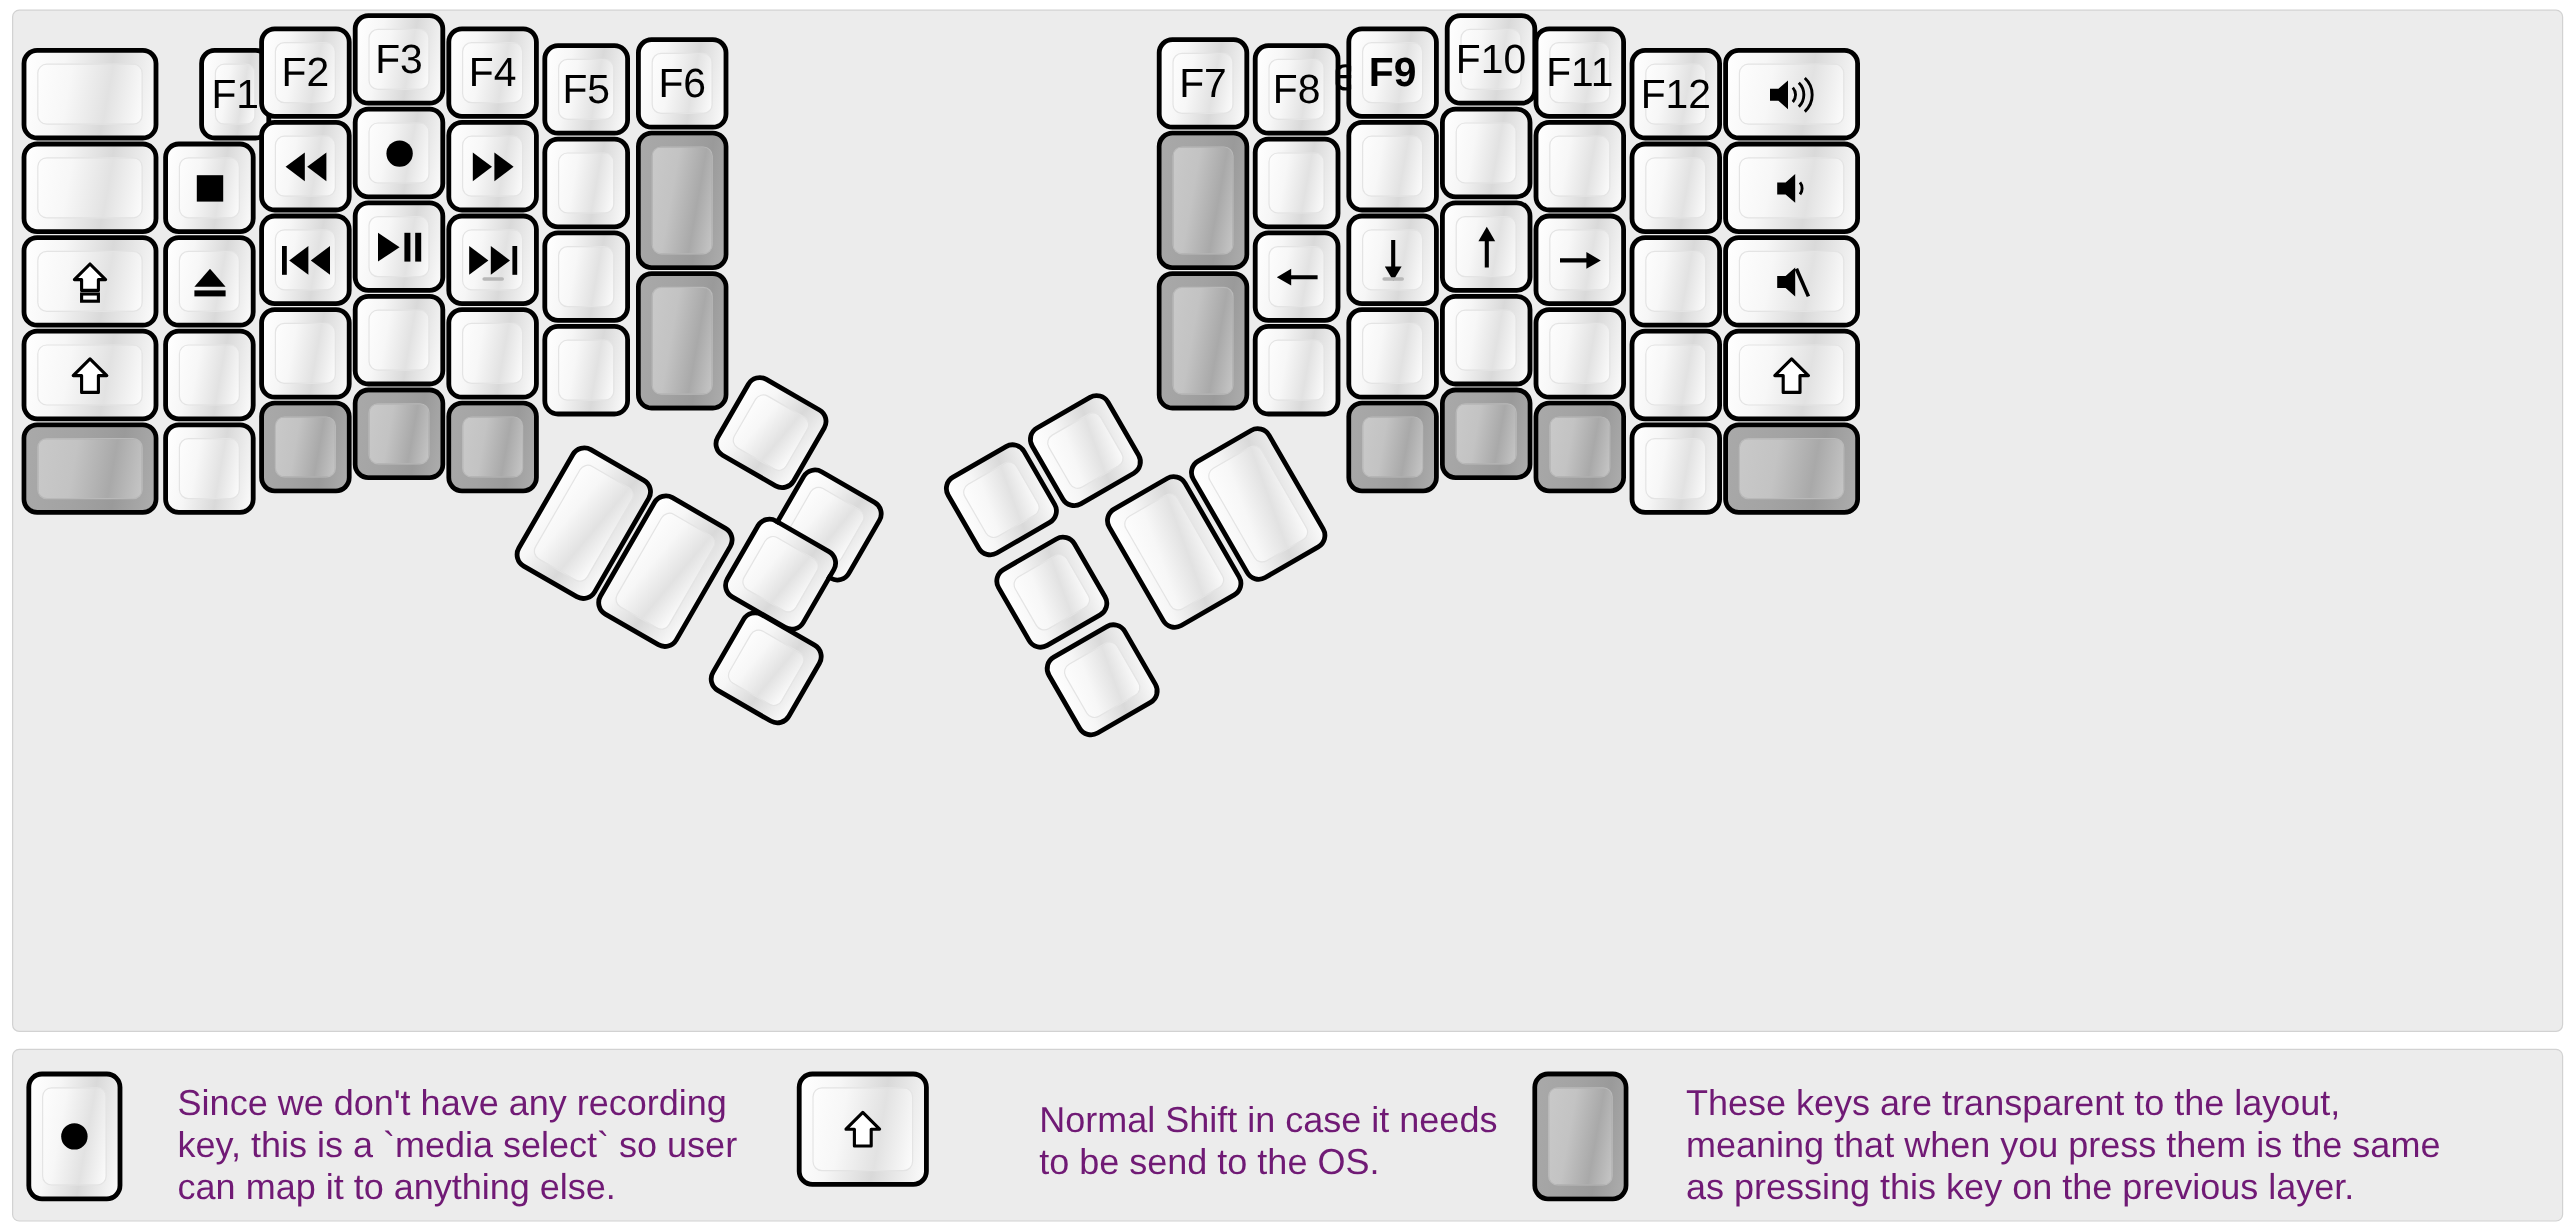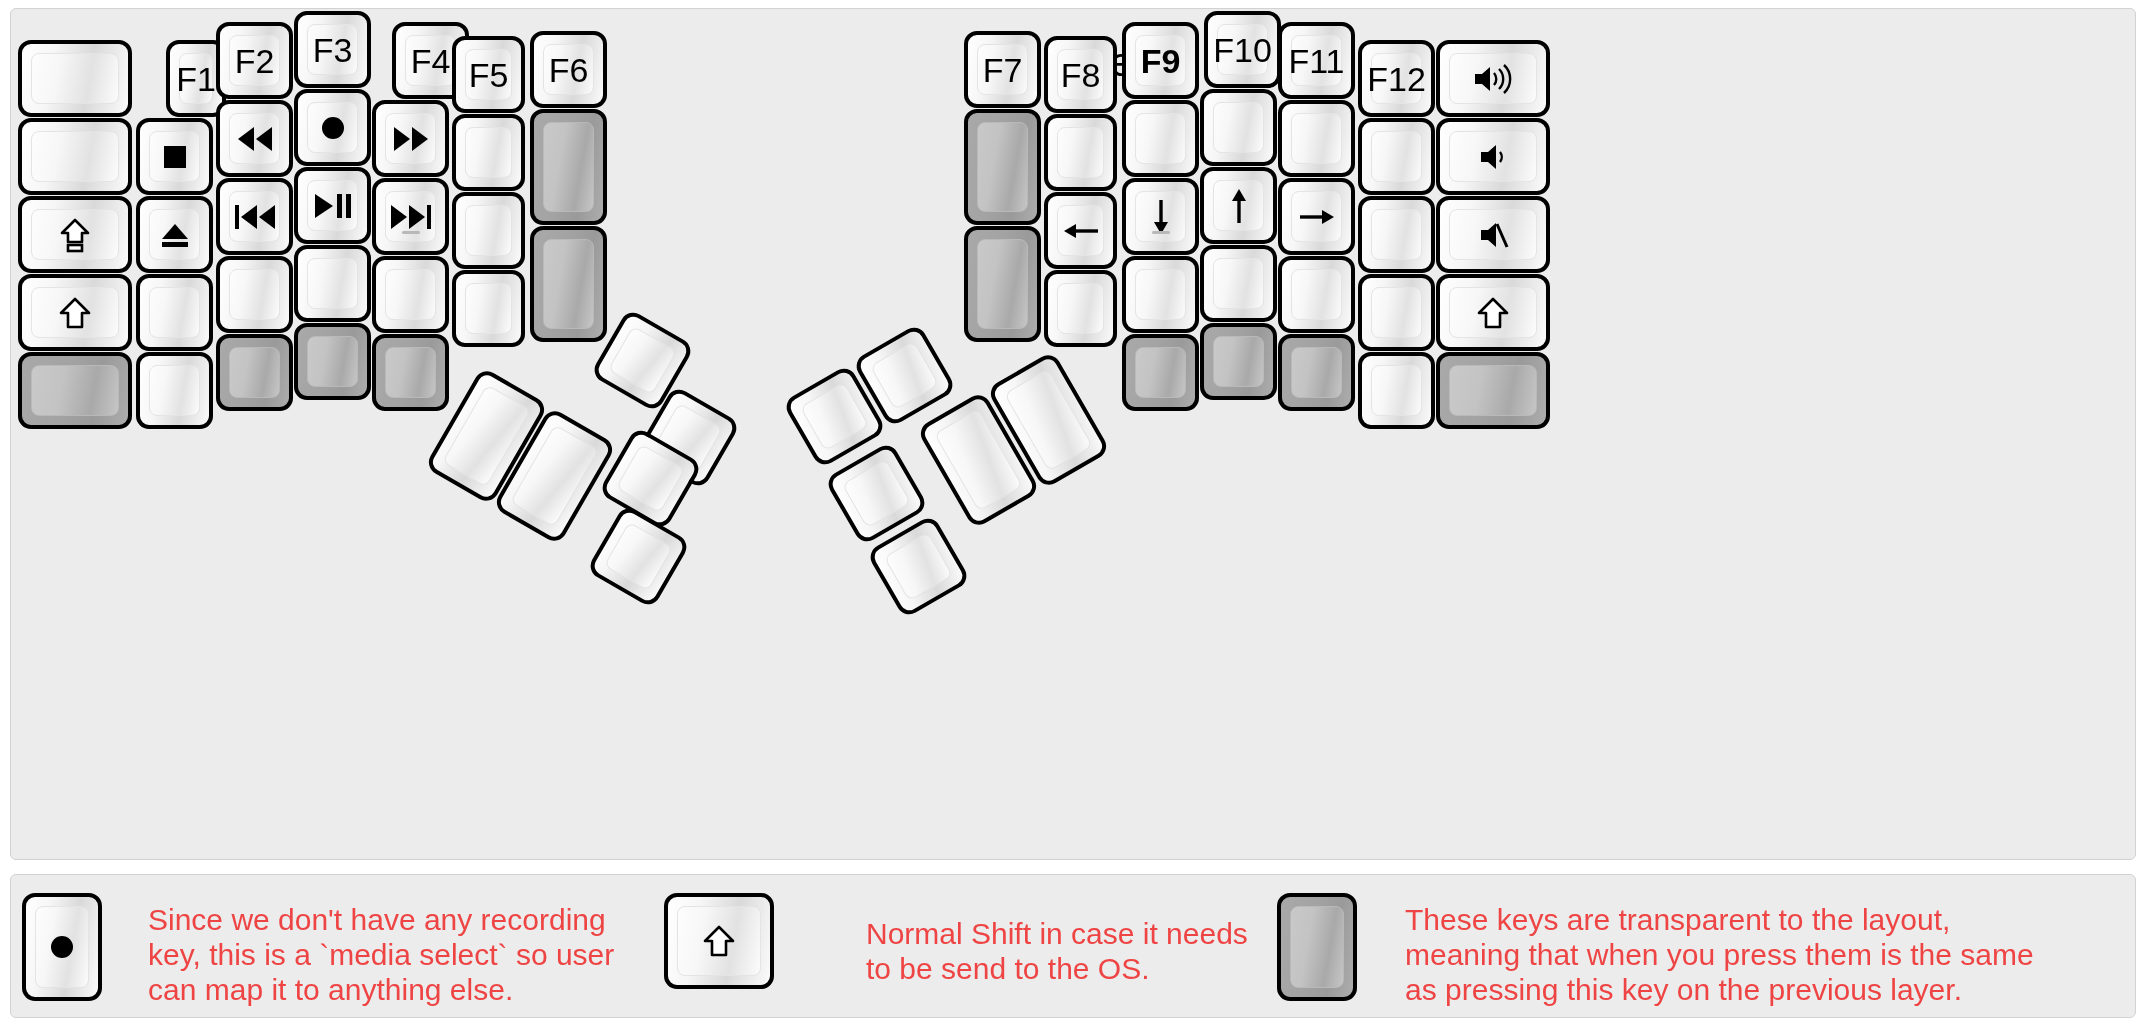--- a/index.html
+++ b/index.html
@@ -94,21 +94,21 @@
     transform: translateX(-50%);
     width: 18px;
     height: 3px;
     background: #b8b8b8;
     border-radius: 2px;
   }
   .legend-text {
     position: absolute;
     font-size: 30px;
     line-height: 1.16;
-    color: #ef4444;
+    color: #701a75;
     white-space: pre-line;
   }
 
   svg { display: block; }
 </style>
 </head>
 <body>
 
 <div id="root">
 
@@ -232,21 +232,21 @@
             </svg>
           </span>
         </div>
       </div>
       <div class="key" style="left: 294px; top: 245px; width: 77px; height: 77px;">
         <div class="top"></div>
       </div>
       <div class="key trans" style="left: 294px; top: 323px; width: 77px; height: 77px;">
         <div class="top"></div>
       </div>
-      <div class="key" style="left: 392px; top: 22px; width: 77px; height: 77px;">
+      <div class="key" style="left: 372px; top: 22px; width: 77px; height: 77px;">
         <div class="top">
           <span class="legendtxt">F4</span>
         </div>
       </div>
       <div class="key" style="left: 372px; top: 100px; width: 77px; height: 77px;">
         <div class="top">
           <span class="glyph">
             <svg width="40" height="28" viewBox="0 0 40 28" fill="none">
               <path d="M3 2 L3 26 L19 14 Z" fill="#000"></path>
               <path d="M21 2 L21 26 L37 14 Z" fill="#000"></path>

